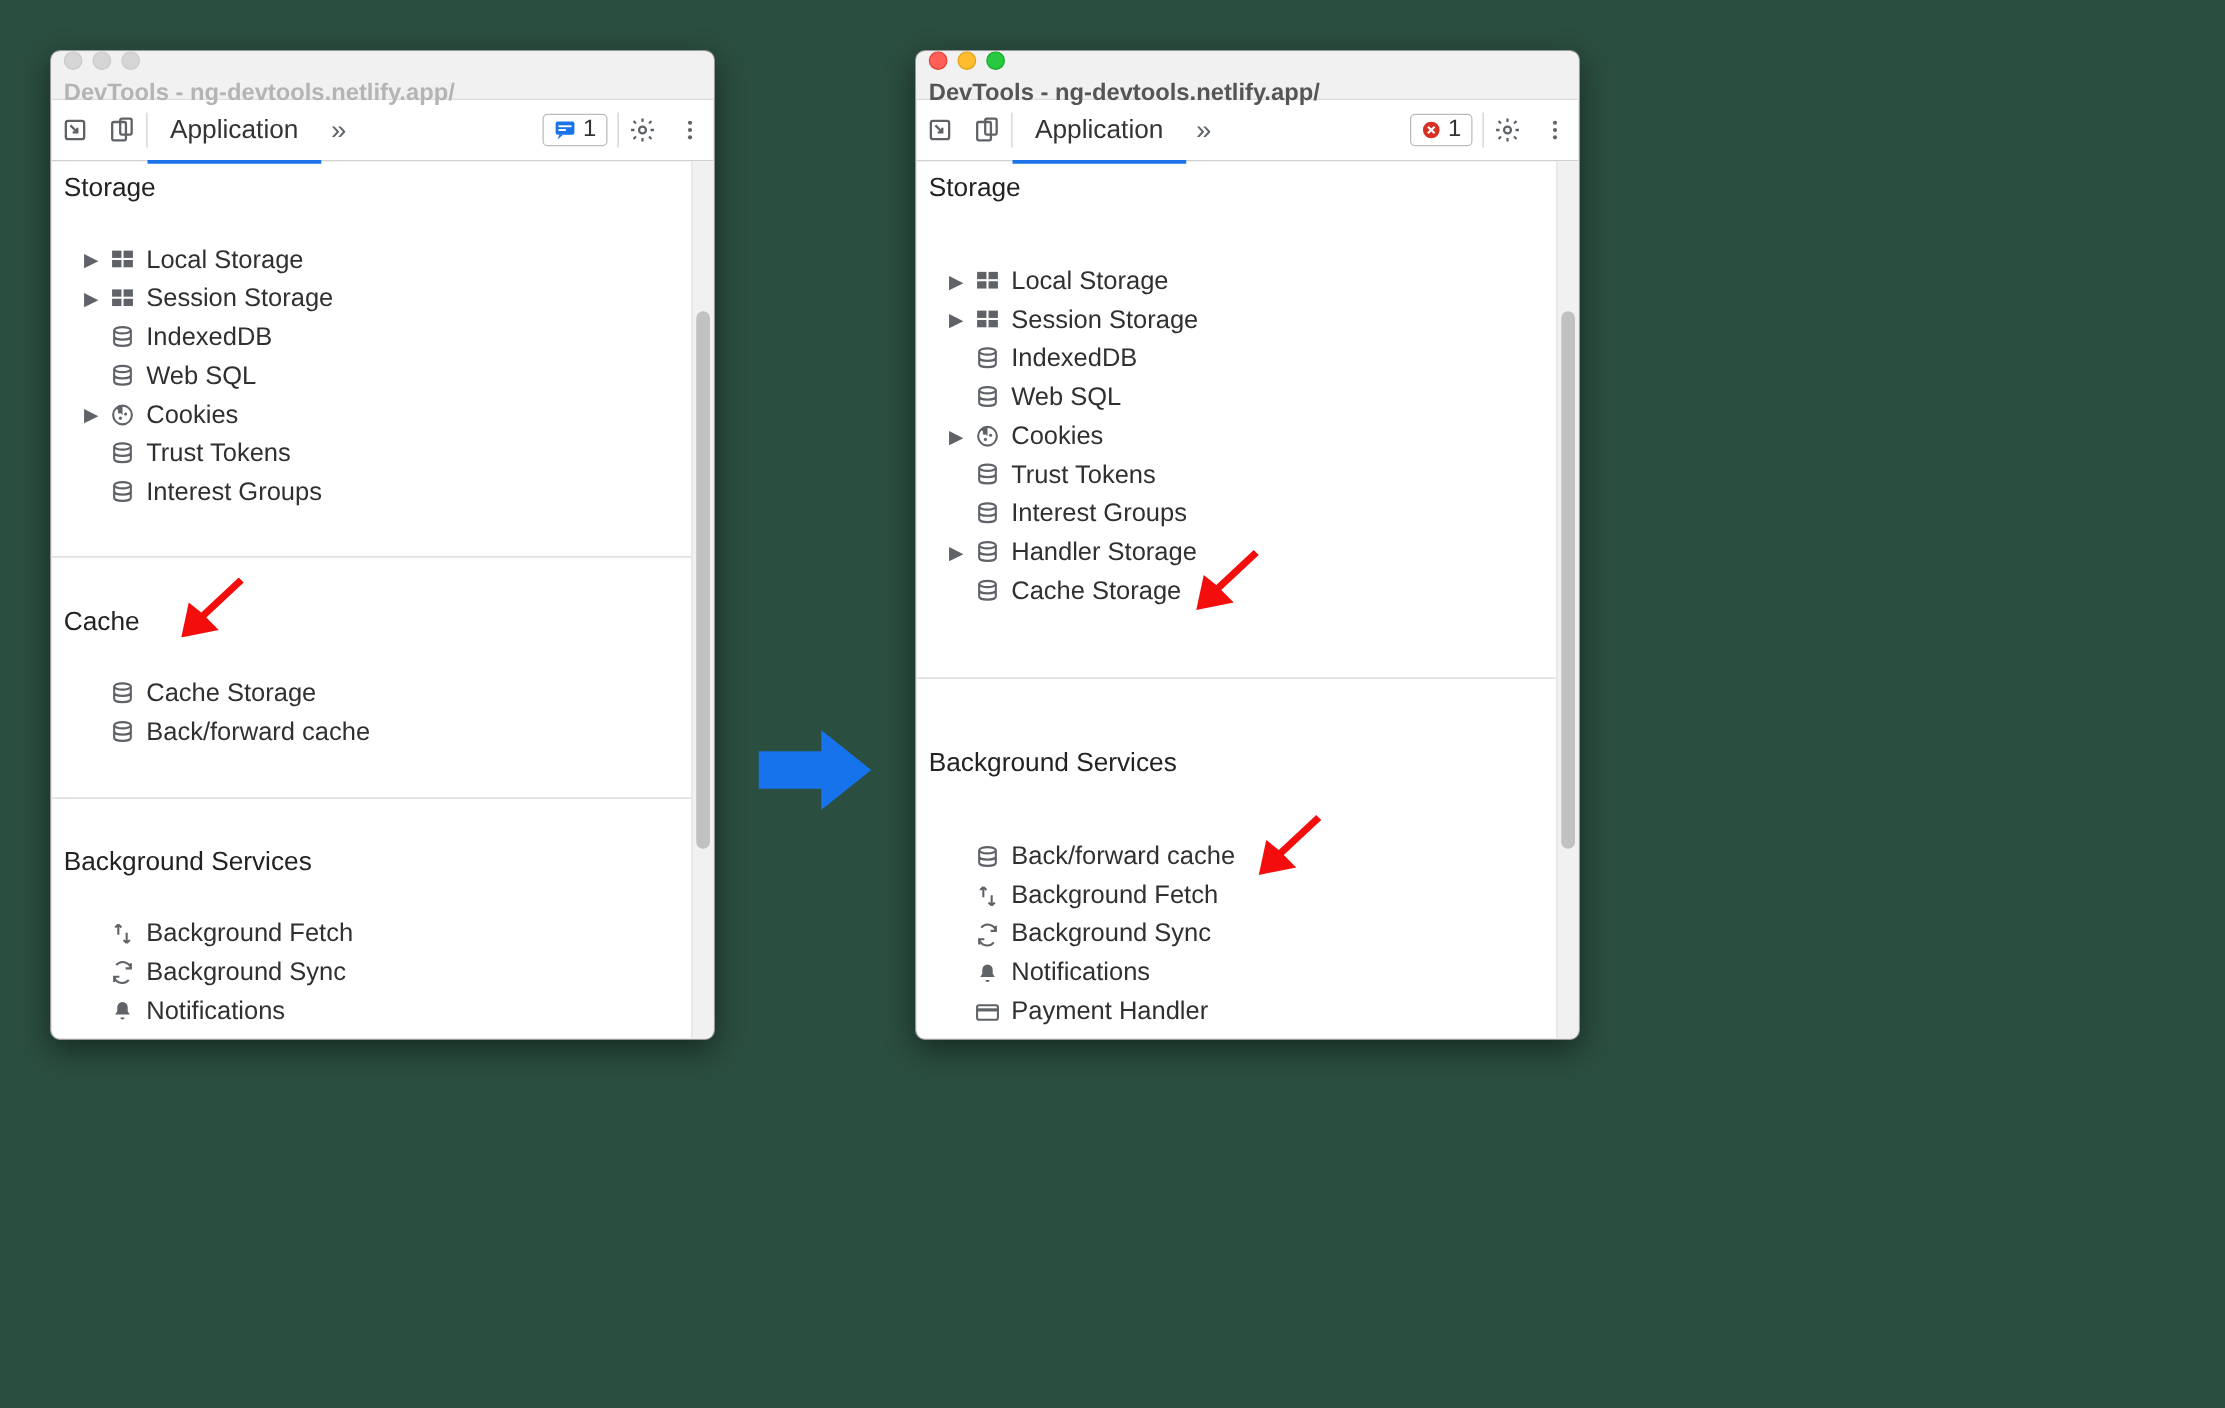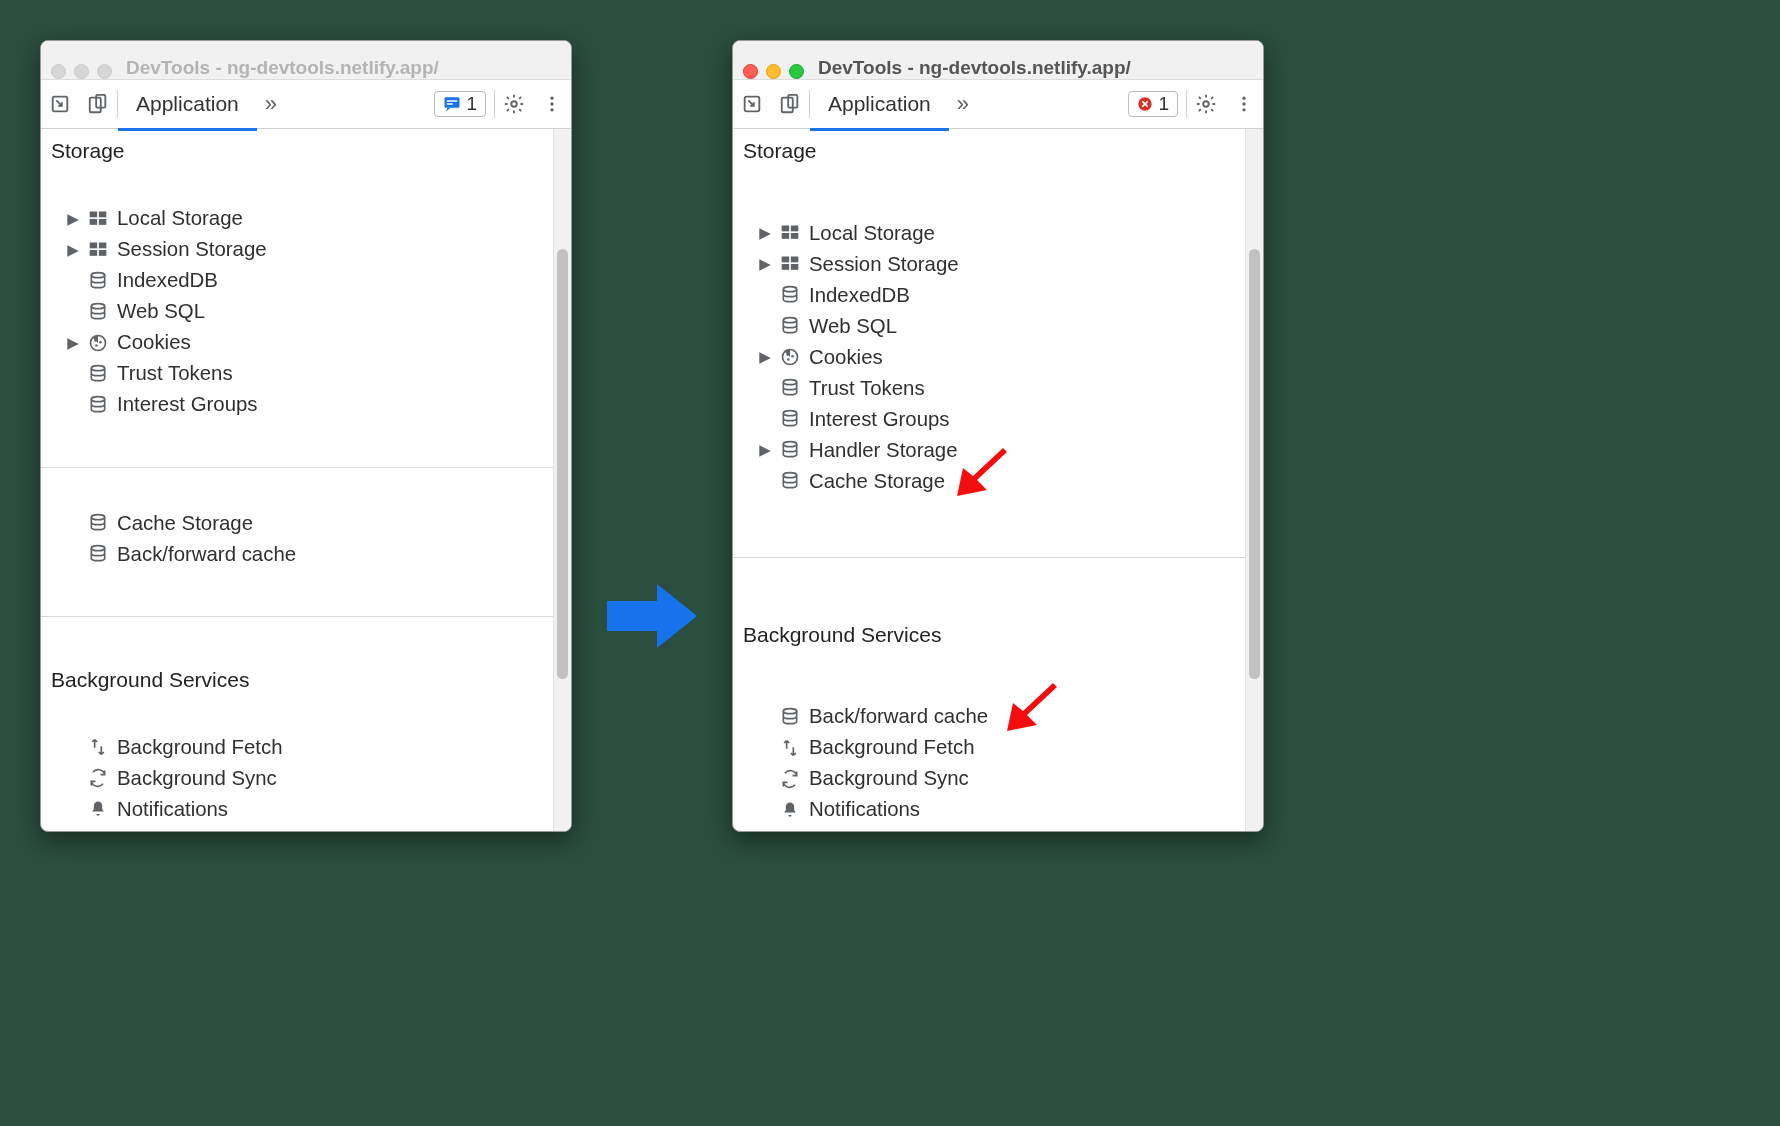--- a/index.html
+++ b/index.html
@@ -25,27 +25,28 @@
     position: relative;
     height: 790px;
     display: flex;
     flex-direction: column;
   }
   .titlebar {
     height: 38px;
     background: #f1f1f1;
     border-bottom: 1px solid #ddd;
     display: flex;
-    align-items: flex-end;
+    align-items: flex-start;
     padding: 0 10px;
     gap: 8px;
     font-size: .95rem;
     font-weight: 600;
     color: #555;
     flex-shrink: 0;
+    flex-direction: column;
   }
   .titlebar.inactive { color: #b4b4b4; }
   .traffic {
     display: flex;
     gap: 8px;
     margin-right: 6px;
   }
   .traffic .dot {
     width: 13px; height: 13px; border-radius: 50%;
   }
@@ -352,20 +353,28 @@
             <span class="hicon">
               <svg width="20" height="20" viewBox="0 0 24 24">
                 <use href="#i-db"></use>
               </svg>
             </span>
             <span>Interest Groups</span>
           </div>
         </div>
       </div>
       <hr class="sep">
+      <div style="position: relative;">
+        <div class="section-title">Cache</div>
+        <div class="red-arrow" style="left: 100px; top: -14px;">
+          <svg viewBox="0 0 56 48">
+            <path d="M54 2 L24 30 L34 40 L4 46 L10 18 L20 26 L50 -2 Z" fill="#f40d0d" transform="translate(0 2)"></path>
+          </svg>
+        </div>
+      </div>
       <div class="tree">
         <div style="position: relative;">
           <div class="tree-row no-caret">
             <span class="hicon">
               <svg width="20" height="20" viewBox="0 0 24 24">
                 <use href="#i-db"></use>
               </svg>
             </span>
             <span>Cache Storage</span>
           </div>
@@ -621,15 +630,25 @@
         <div style="position: relative;">
           <div class="tree-row no-caret">
             <span class="hicon">
               <svg width="20" height="20" viewBox="0 0 24 24">
                 <use href="#i-bell"></use>
               </svg>
             </span>
             <span>Notifications</span>
           </div>
         </div>
+        <div style="position: relative;">
+          <div class="tree-row no-caret">
+            <span class="hicon">
+              <svg width="20" height="20" viewBox="0 0 24 24">
+                <use href="#i-card"></use>
+              </svg>
+            </span>
+            <span>Payment Handler</span>
+          </div>
+        </div>
       </div>
     </div>
 </div>
 
 </body></html>

